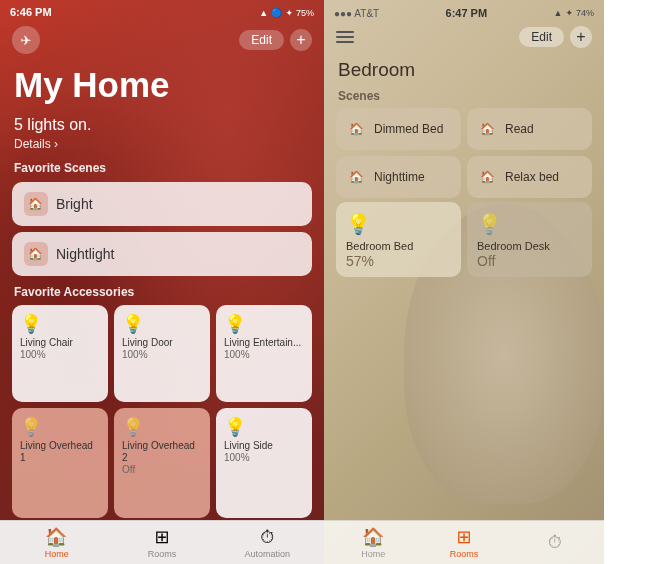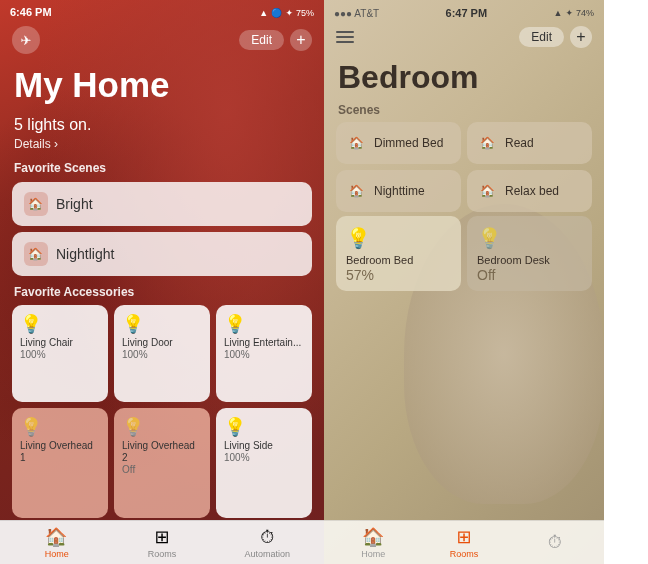--- a/index.html
+++ b/index.html
@@ -336,22 +336,22 @@
       justify-content: center;
       cursor: pointer;
       border: none;
     }
 
     
     .bedroom-title-area {
       padding: 6px 14px 4px;
     }
     .bedroom-title {
-      font-size: 32px;
-      font-weight: 700;
+      font-size: 19px;
+      font-weight: 400;
       color: #3a3028;
       line-height: 1.1;
     }
 
     
     .right-section-header {
       font-size: 12px;
       font-weight: 600;
       color: #6b5e4e;
       padding: 4px 14px 3px;

